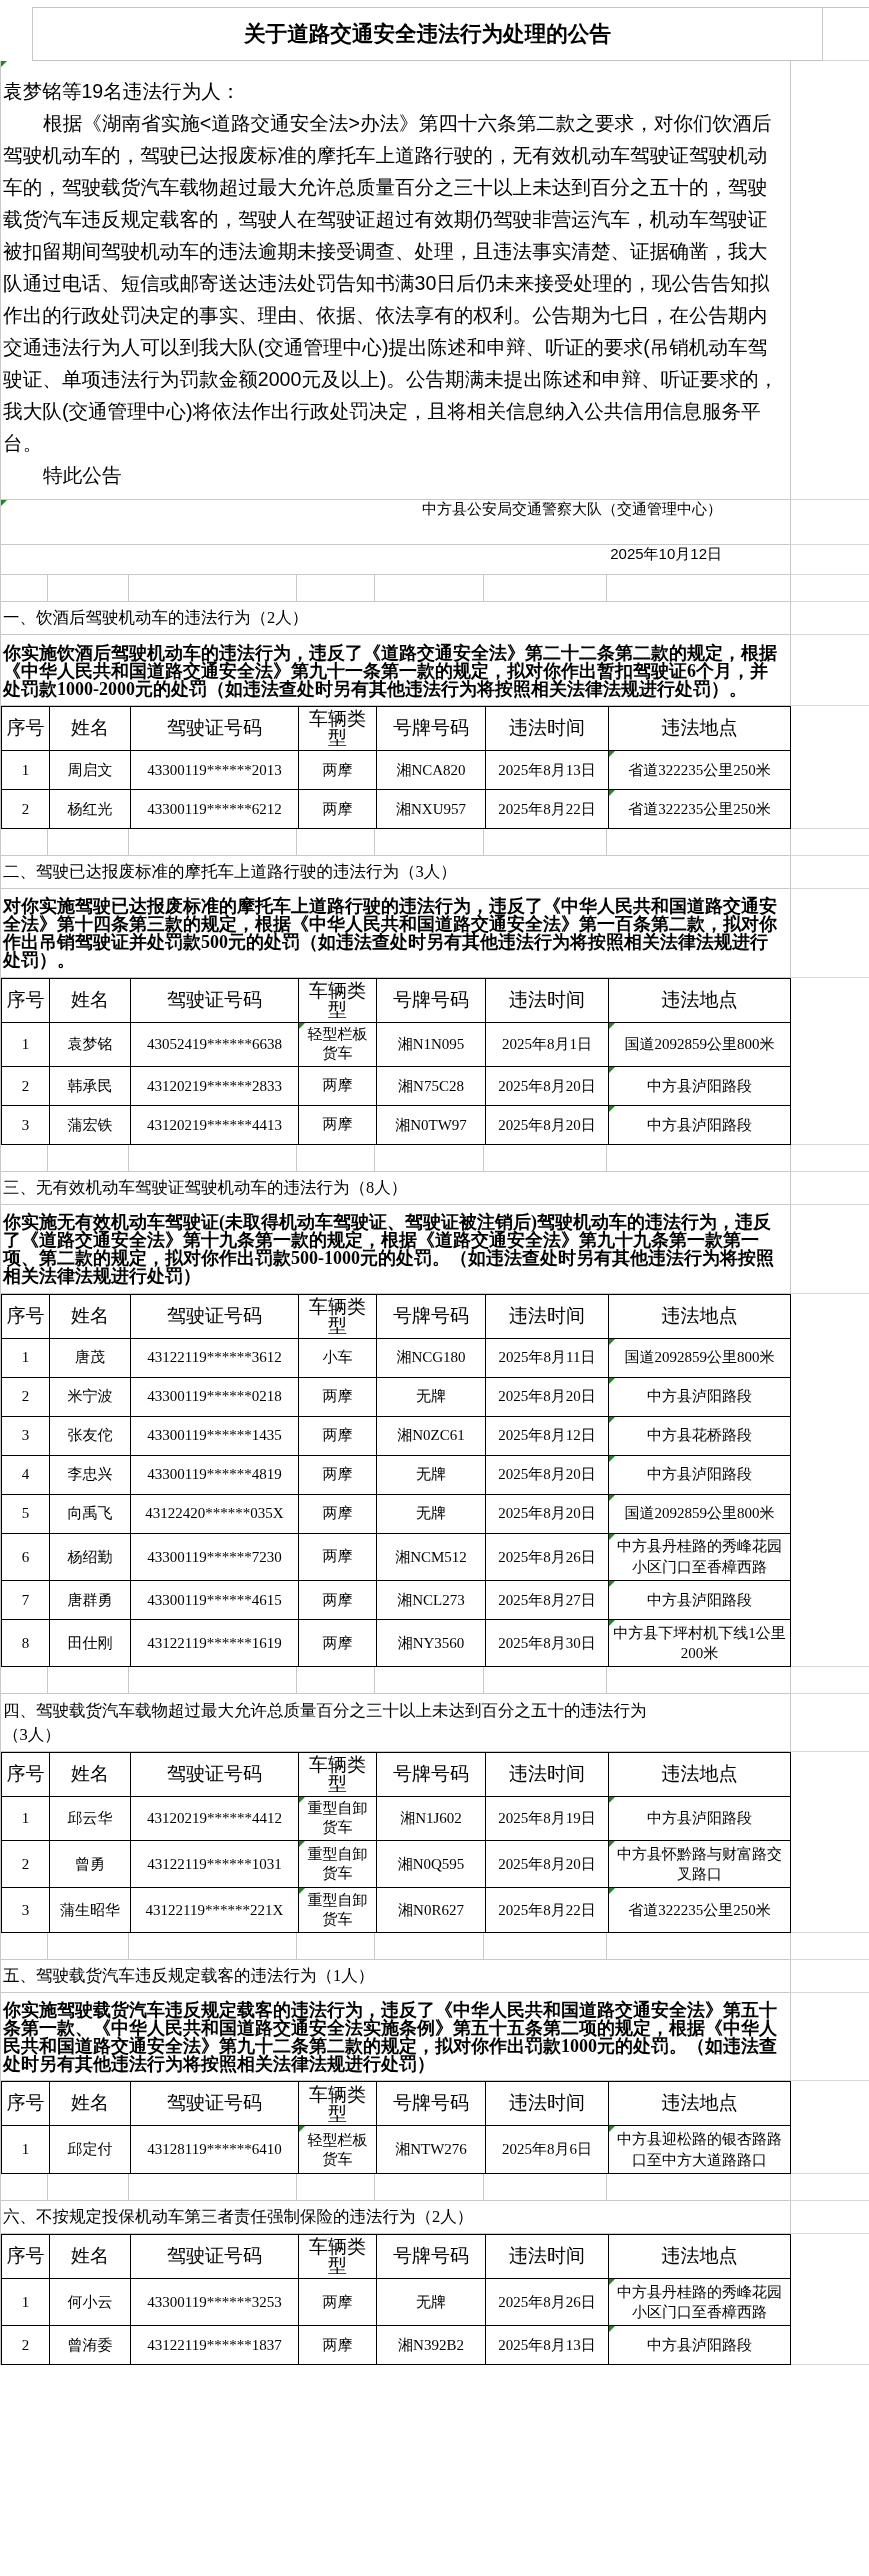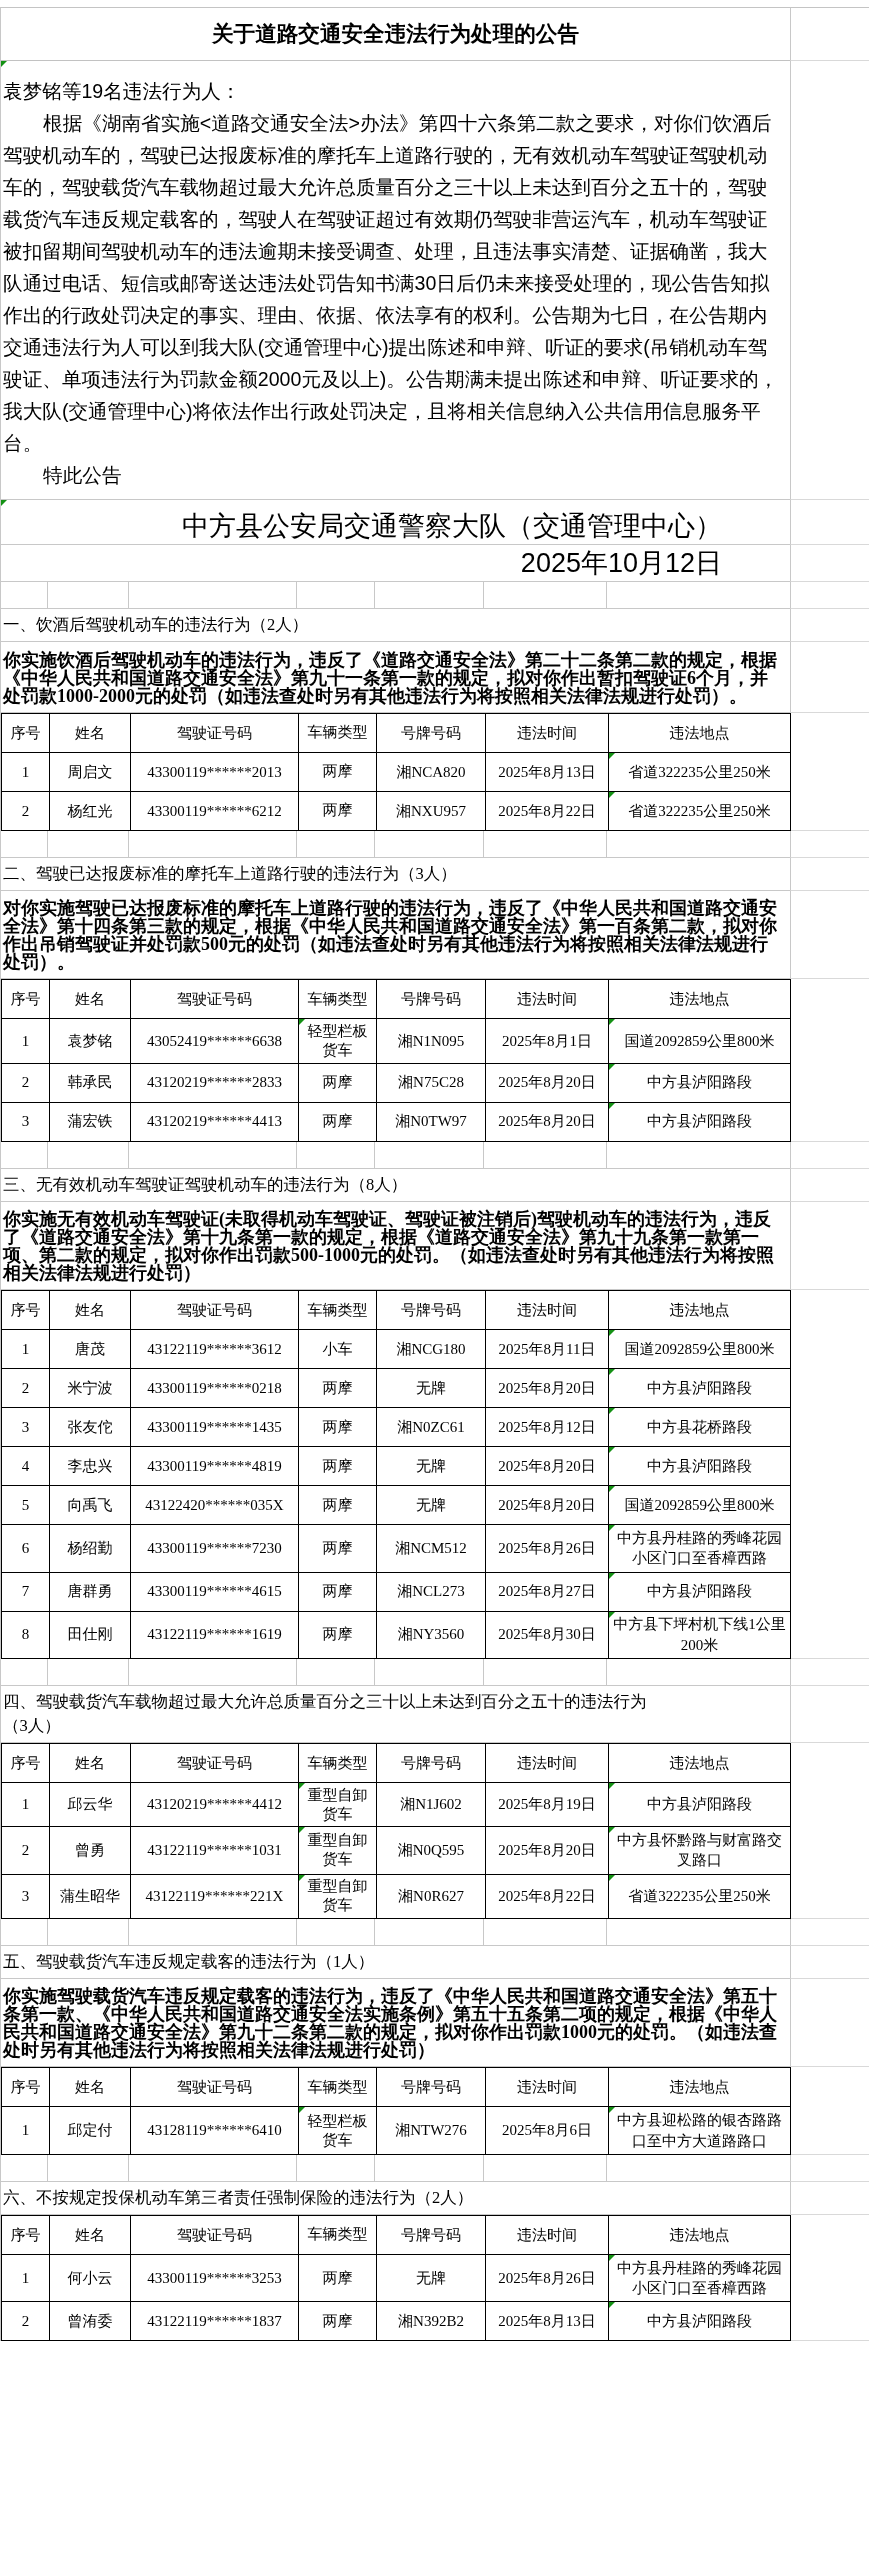--- a/index.html
+++ b/index.html
@@ -1,33 +1,33 @@
 <!DOCTYPE html>
 <html style="font-size:8.2px"><head>
 <meta charset="utf-8">
 <style>
   html,body{margin:0;padding:0;background:#ffffff;}
   body{width:870px;color:#000;font-family:"Liberation Serif","DejaVu Serif",serif;}
   .page{width:870px;min-height:2823px;box-sizing:border-box;padding-top:6.7px;background:#fff;}
   .row{display:flex;width:870px;}
   .main{width:790px;box-sizing:border-box;border-left:0.5px solid #c8c8c8;background:#fff;position:relative;}
   .gutter{flex:1;box-sizing:border-box;border-left:0.5px solid #c8c8c8;border-right:0.5px solid #dedede;border-bottom:0.5px solid #d9d9d9;background:#fff;}
-  .row.first .main{border-top:1px solid #c4c4c4;}
+  .row.first .main{border-top:1px solid #c4c4c4;margin-left:32px;}
   .row.first .gutter{border-top:1px solid #c4c4c4;}
 
   .title-cell{min-height:54px;display:flex;align-items:center;justify-content:center;
     font-family:"Liberation Sans","DejaVu Sans",sans-serif;font-weight:bold;font-size:21.6px;
     border-bottom:1px solid #c2c2c2;}
 
   .body-cell{font-family:"Liberation Sans","DejaVu Sans",sans-serif;font-size:19.6px;line-height:32px;
     padding:14.4px 6.2px 8.2px 2.1px;border-bottom:0.5px solid #c8c8c8;}
   .indent{text-indent:40px;}
 
-  .issuer-cell,.date-cell{font-family:"Liberation Sans","DejaVu Sans",sans-serif;font-size:27px;
-    display:flex;align-items:flex-end;justify-content:flex-end;padding-right:68px;border-bottom:0.5px solid #c8c8c8;box-sizing:border-box;}
+  .issuer-cell,.date-cell{font-family:"Liberation Sans","DejaVu Sans",sans-serif;font-size:15px;
+    display:flex;align-items:flex-start;justify-content:flex-end;padding-right:68px;border-bottom:0.5px solid #c8c8c8;box-sizing:border-box;}
   .issuer-cell{min-height:45px;}
   .date-cell{min-height:30px;}
 
   .flag{position:absolute;top:0;left:0;width:0;height:0;
     border-top:6.7px solid #149114;border-right:6.7px solid transparent;}
 
   .spacer{display:flex;min-height:27px;border-bottom:0.5px solid #c8c8c8;box-sizing:border-box;}
   .sc{box-sizing:border-box;border-right:0.5px solid #c8c8c8;}
   .sc.c6{border-right:none;}
 
@@ -35,21 +35,21 @@
     font-size:16.5px;line-height:24px;padding:4.1px 4.1px 4.1px 2.1px;border-bottom:0.5px solid #c8c8c8;box-sizing:border-box;}
   .sec-para{font-size:18px;line-height:18px;padding:8.2px 5.2px 7.2px 2.1px;border-bottom:0.5px solid #c8c8c8;box-sizing:border-box;font-weight:bold;}
 
   .tmain{padding:0;}
   .vtable{border:1.5px solid #000;box-sizing:border-box;width:790px;background:#fff;}
   .trow{display:flex;border-top:1.5px solid #000;}
   .trow:first-child{border-top:none;}
   .tcell{box-sizing:border-box;border-left:1px solid #000;display:flex;align-items:center;justify-content:center;
     text-align:center;position:relative;min-height:38px;padding:2.6px 1.5px;font-size:15px;line-height:20.6px;word-break:break-all;}
   .tcell:first-child{border-left:none;}
-  .thead .tcell{min-height:38px;font-size:15px;}
+  .thead .tcell{min-height:38px;font-size:19px;}
   .tcell.c3{line-height:19px;}
 
   .c0{width:47px;}
   .c1{width:81px;}
   .c2{width:168px;}
   .c3{width:78px;}
   .c4{width:109px;}
   .c5{width:123px;}
   .c6{flex:1;min-width:0;}
 </style>

